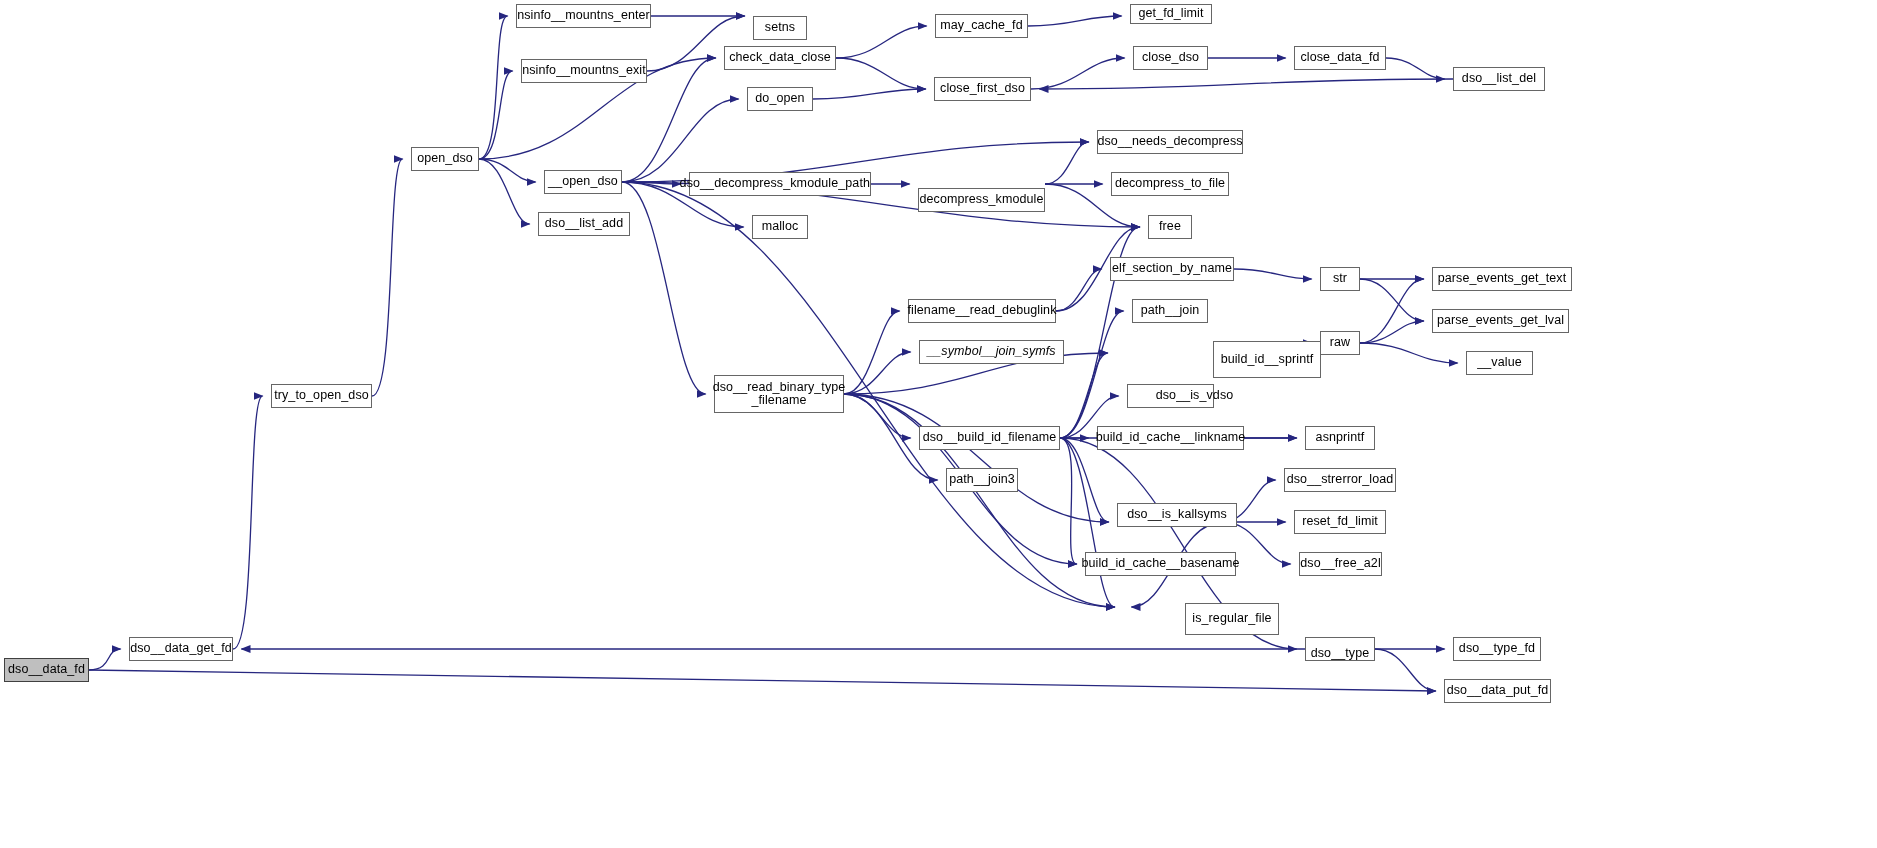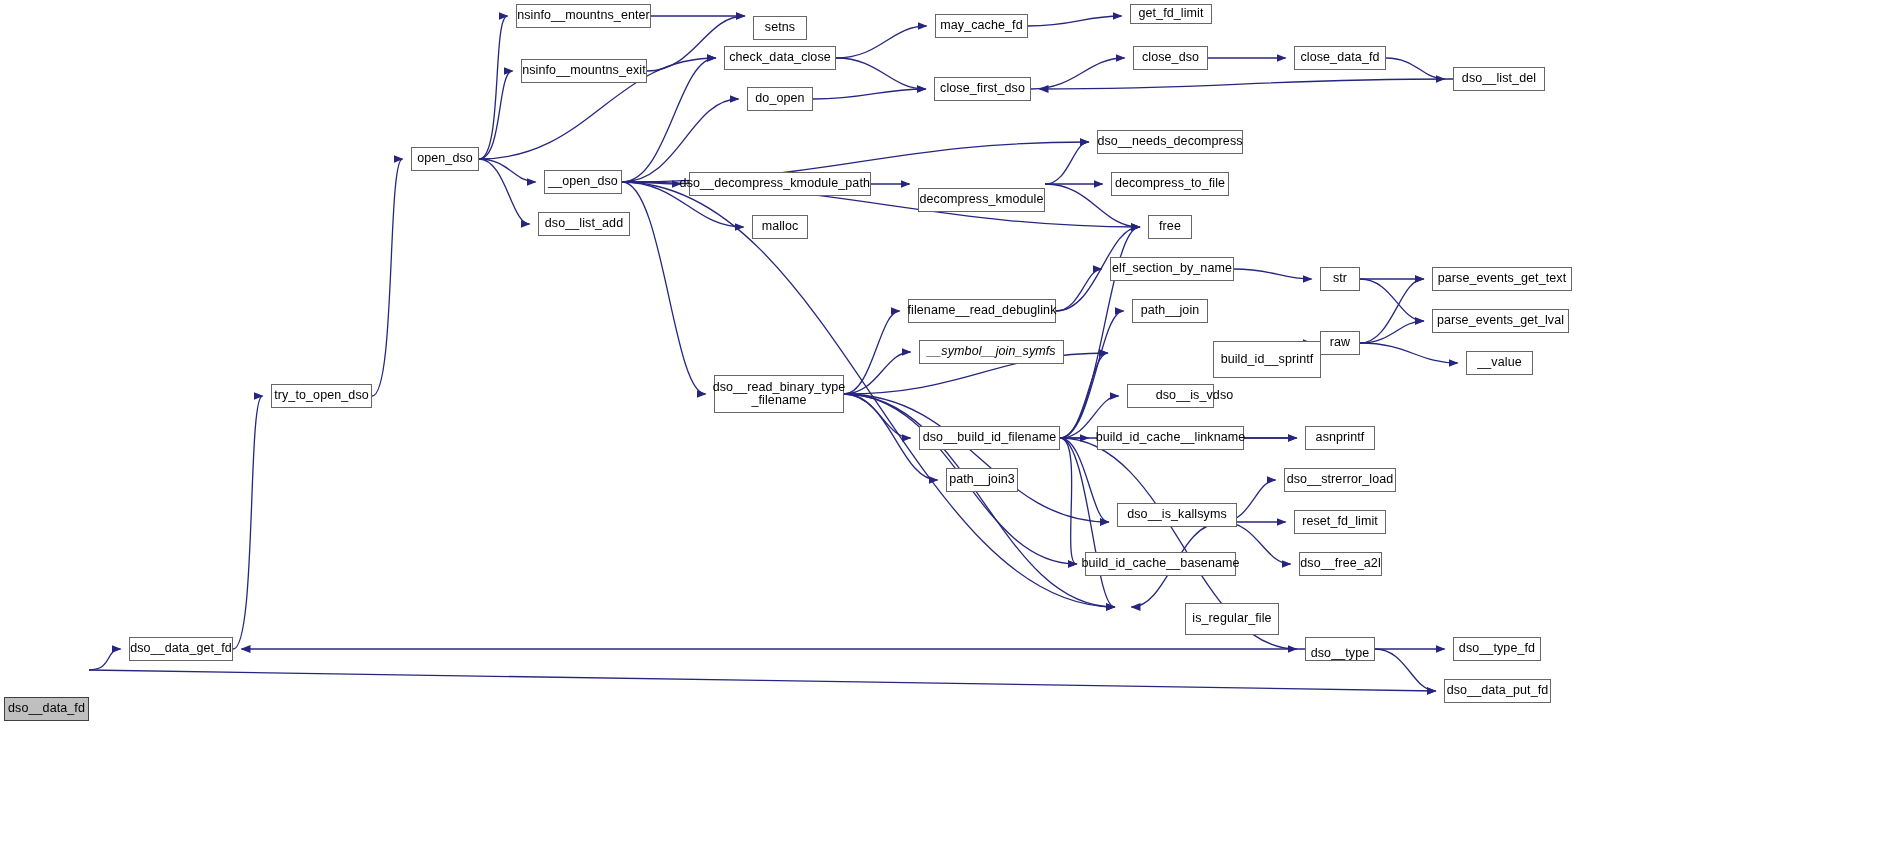--- a/index.html
+++ b/index.html
@@ -160,16 +160,16 @@
       <div class="node" style="left: 1284px; top: 468px; width: 112px; height: 24px;"><span class="lbl">dso__strerror_load</span></div>
       <div class="node" style="left: 1117px; top: 503px; width: 120px; height: 24px;"><span class="lbl">dso__is_kallsyms</span></div>
       <div class="node" style="left: 1294px; top: 510px; width: 92px; height: 24px;"><span class="lbl">reset_fd_limit</span></div>
       <div class="node" style="left: 1085px; top: 552px; width: 151px; height: 24px;"><span class="lbl">build_id_cache__basename</span></div>
       <div class="node" style="left: 1299px; top: 552px; width: 83px; height: 24px;"><span class="lbl">dso__free_a2l</span></div>
       <div class="node" style="left: 1185px; top: 595px; width: 94px; height: 32px; margin-top: 8px;"><span class="lbl">is_regular_file</span></div>
       <div class="node" style="left: 271px; top: 384px; width: 101px; height: 24px;"><span class="lbl">try_to_open_dso</span></div>
       <div class="node" style="left: 1305px; top: 637px; width: 70px; height: 24px; align-items: flex-end;"><span class="lbl">dso__type</span></div>
       <div class="node" style="left: 1453px; top: 637px; width: 88px; height: 24px;"><span class="lbl">dso__type_fd</span></div>
       <div class="node" style="left: 129px; top: 637px; width: 104px; height: 24px;"><span class="lbl">dso__data_get_fd</span></div>
-      <div class="node current" style="left: 4px; top: 697px; width: 85px; height: 24px;"><span class="lbl">dso__data_fd</span></div>
+      <div class="node current" style="left: 4px; top: 658px; width: 85px; height: 24px;"><span class="lbl">dso__data_fd</span></div>
       <div class="node" style="left: 1444px; top: 679px; width: 107px; height: 24px;"><span class="lbl">dso__data_put_fd</span></div>
     </div>
 </div>
 
 </body></html>

